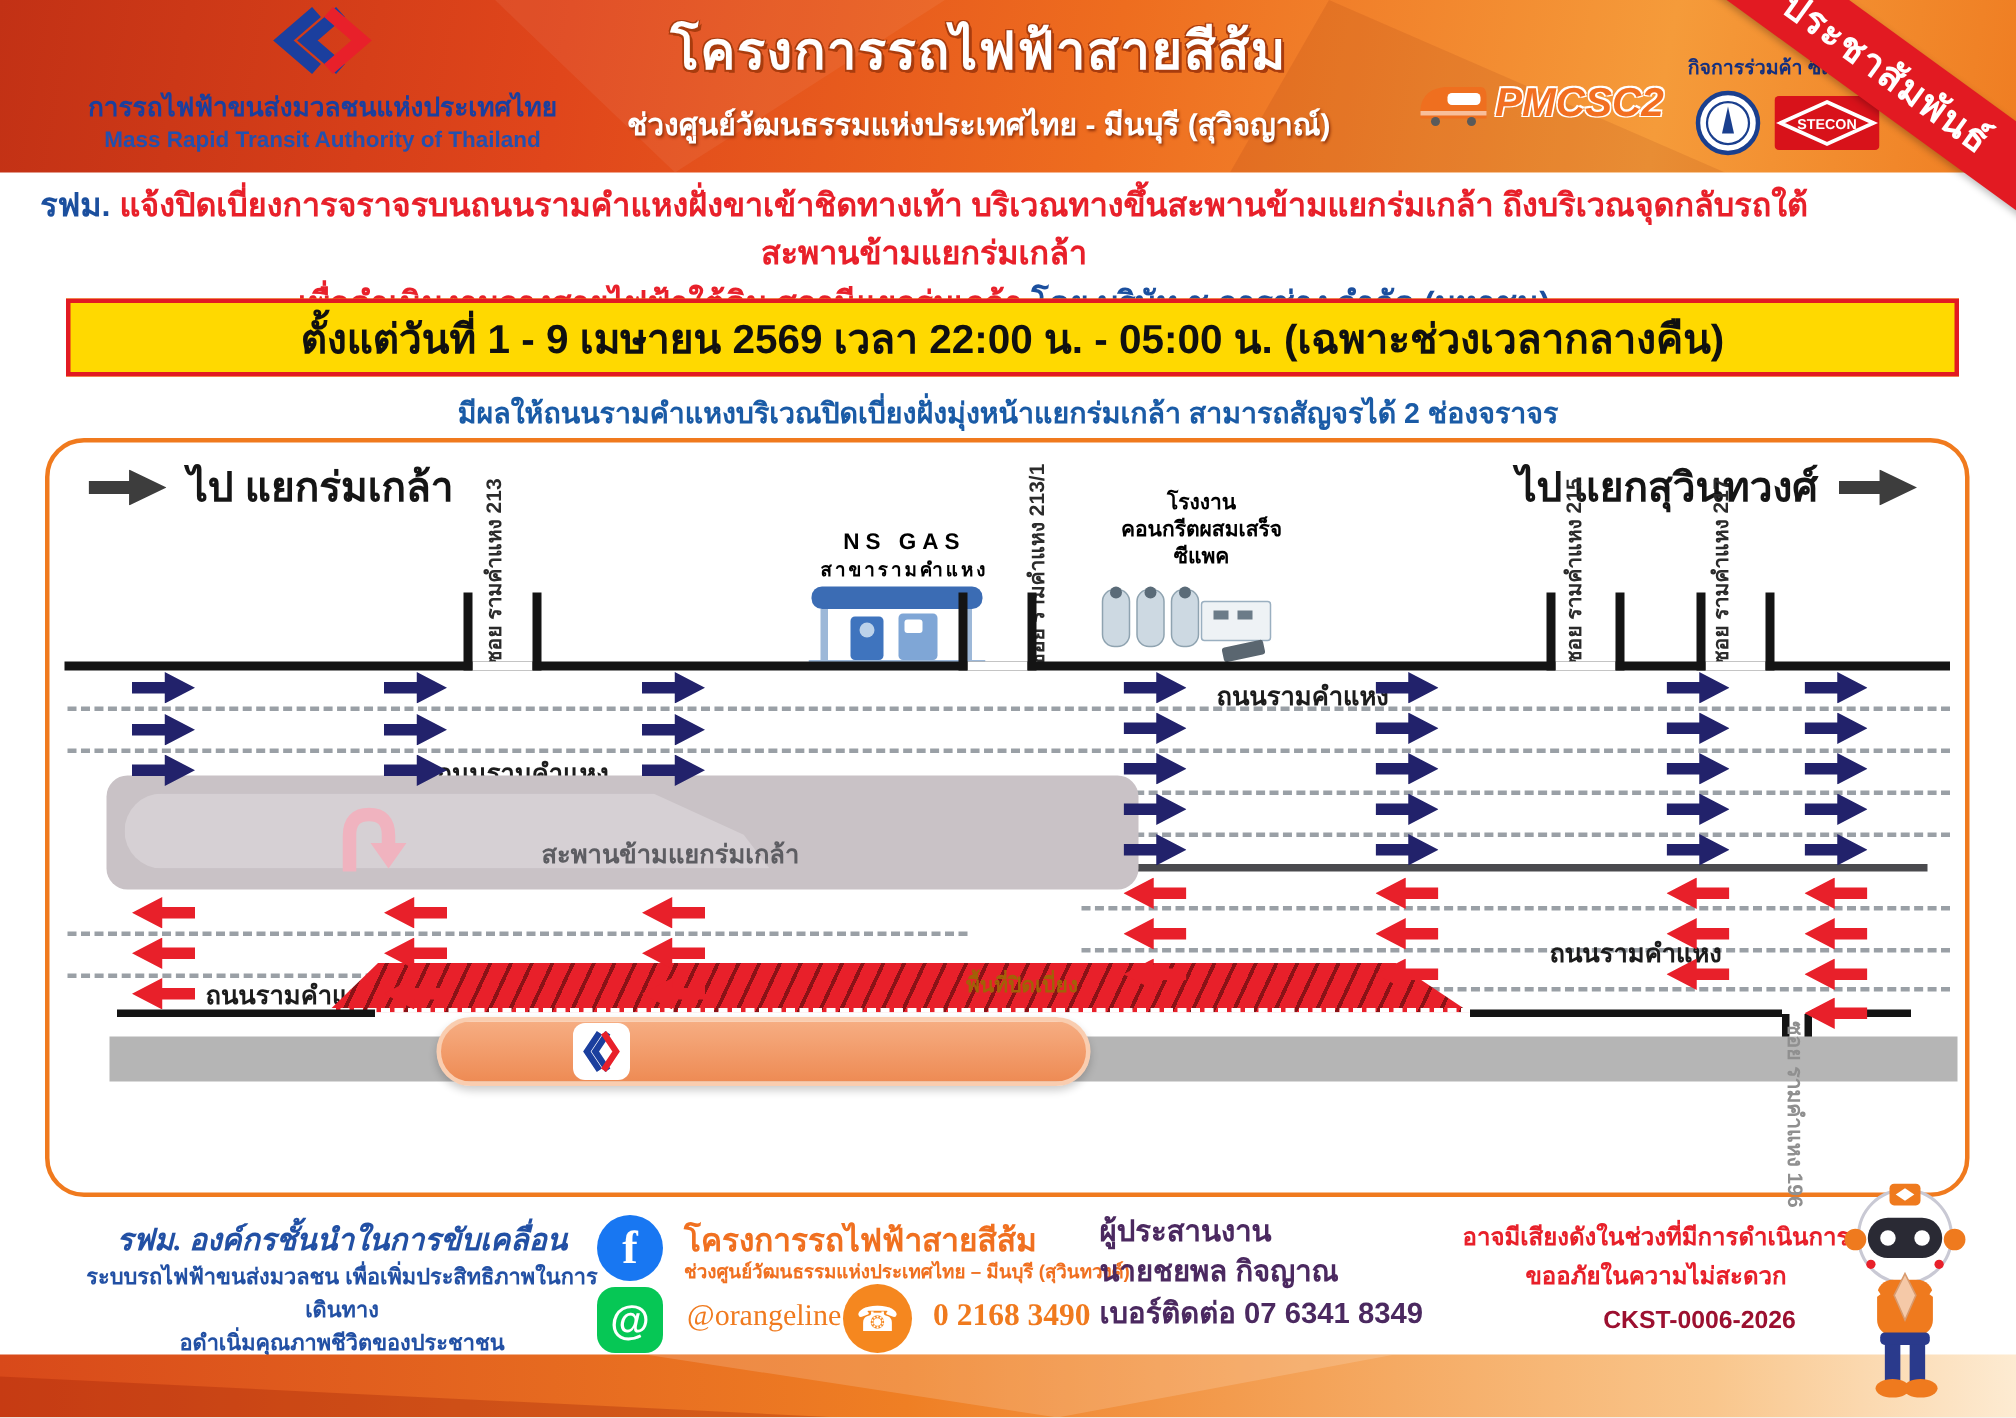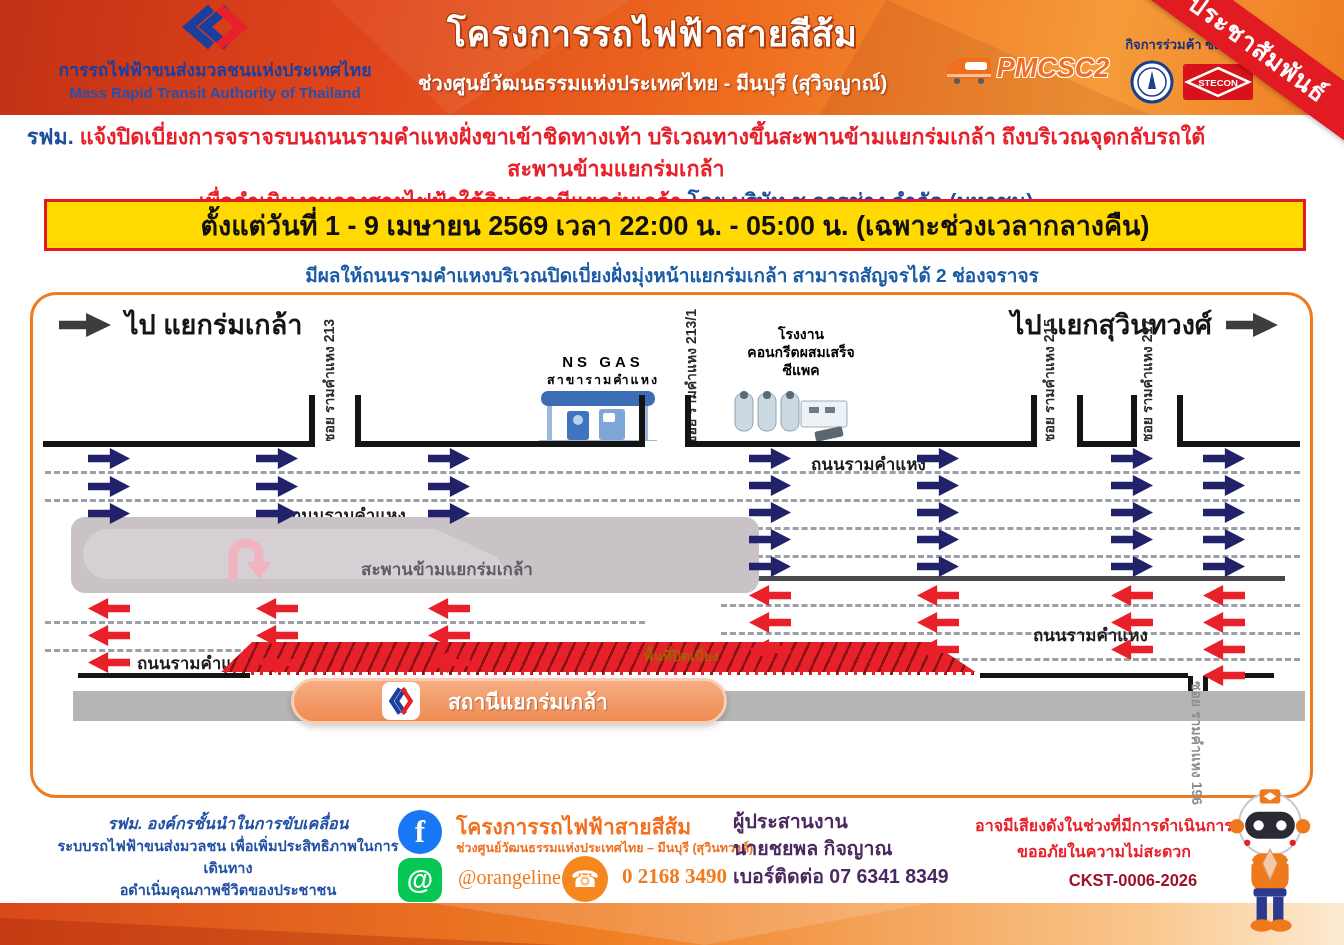--- a/index.html
+++ b/index.html
@@ -64,21 +64,21 @@
   .station-bar{position:absolute;left:40px;top:396px;width:1232px;height:30px;background:#b5b5b5;}
   .badge{position:absolute;left:258px;top:383px;width:436px;height:46px;border-radius:26px;
        background:linear-gradient(180deg,#f6ad82,#ee8b54);border:3px solid #f9cdb0;
        display:flex;align-items:center;gap:28px;padding-left:88px;box-sizing:border-box;
        box-shadow:0 3px 6px rgba(0,0,0,.2);}
   .badge .lg{width:38px;height:38px;background:#fff;border-radius:8px;display:flex;
        align-items:center;justify-content:center;}
   .badge .nm{color:#fff;font-size:21px;font-weight:bold;text-shadow:1px 1px 1px #b9602f;}
   
   .slogan{position:absolute;left:46px;top:812px;width:364px;text-align:center;color:#2250a4;line-height:1.5;}
-  .slogan .s1{font-size:16px;font-weight:bold;font-style:italic;}
+  .slogan .s1{font-size:20px;font-weight:bold;font-style:italic;font-family:Liberation Serif, serif;}
   .slogan .s2,.slogan .s3{font-size:14.5px;font-weight:bold;}
   .fbicon{position:absolute;left:398px;top:810px;width:44px;height:44px;border-radius:50%;
        background:#1877f2;color:#fff;font-weight:bold;font-size:31px;display:flex;
        align-items:center;justify-content:center;font-family:"Liberation Serif",serif;}
   .fbtitle{position:absolute;left:456px;top:810px;font-size:21px;font-weight:bold;color:#f07020;}
   .fbsub{position:absolute;left:456px;top:838px;font-size:12.5px;font-weight:bold;color:#f07020;}
   .lineicon{position:absolute;left:398px;top:858px;width:44px;height:44px;border-radius:12px;
        background:#06c755;color:#fff;font-size:27px;font-weight:bold;display:flex;
        align-items:center;justify-content:center;}
   .lineid{position:absolute;left:458px;top:866px;font-size:20px;color:#f07a1e;
@@ -261,21 +261,20 @@
     <div class="station-bar"></div>
     <div class="soi down" style="left:1164px;top:448px;">ซอย รามคำแหง 196</div>
     <div class="badge">
       <div class="lg">
         <svg width="32" height="32" viewBox="0 0 46 46">
           <path d="M21 5 L9 23 L21 41" fill="none" stroke="#1b3f9e" stroke-width="6"></path>
           <path d="M29 5 L17 23 L29 41" fill="none" stroke="#1b3f9e" stroke-width="6"></path>
           <path d="M25 5 L37 23 L25 41" fill="none" stroke="#e8202a" stroke-width="6"></path>
         </svg>
       </div>
-      <div class="nm">สถานีแยกร่มเกล้า</div>
     </div>
   <div class="tar e" style="left: 55px; top: 153px;"></div>
       <div class="tar e" style="left: 55px; top: 181px;"></div>
       <div class="tar e" style="left: 55px; top: 208px;"></div>
       <div class="tar e" style="left: 223px; top: 153px;"></div>
       <div class="tar e" style="left: 223px; top: 181px;"></div>
       <div class="tar e" style="left: 223px; top: 208px;"></div>
       <div class="tar e" style="left: 395px; top: 153px;"></div>
       <div class="tar e" style="left: 395px; top: 181px;"></div>
       <div class="tar e" style="left: 395px; top: 208px;"></div>

